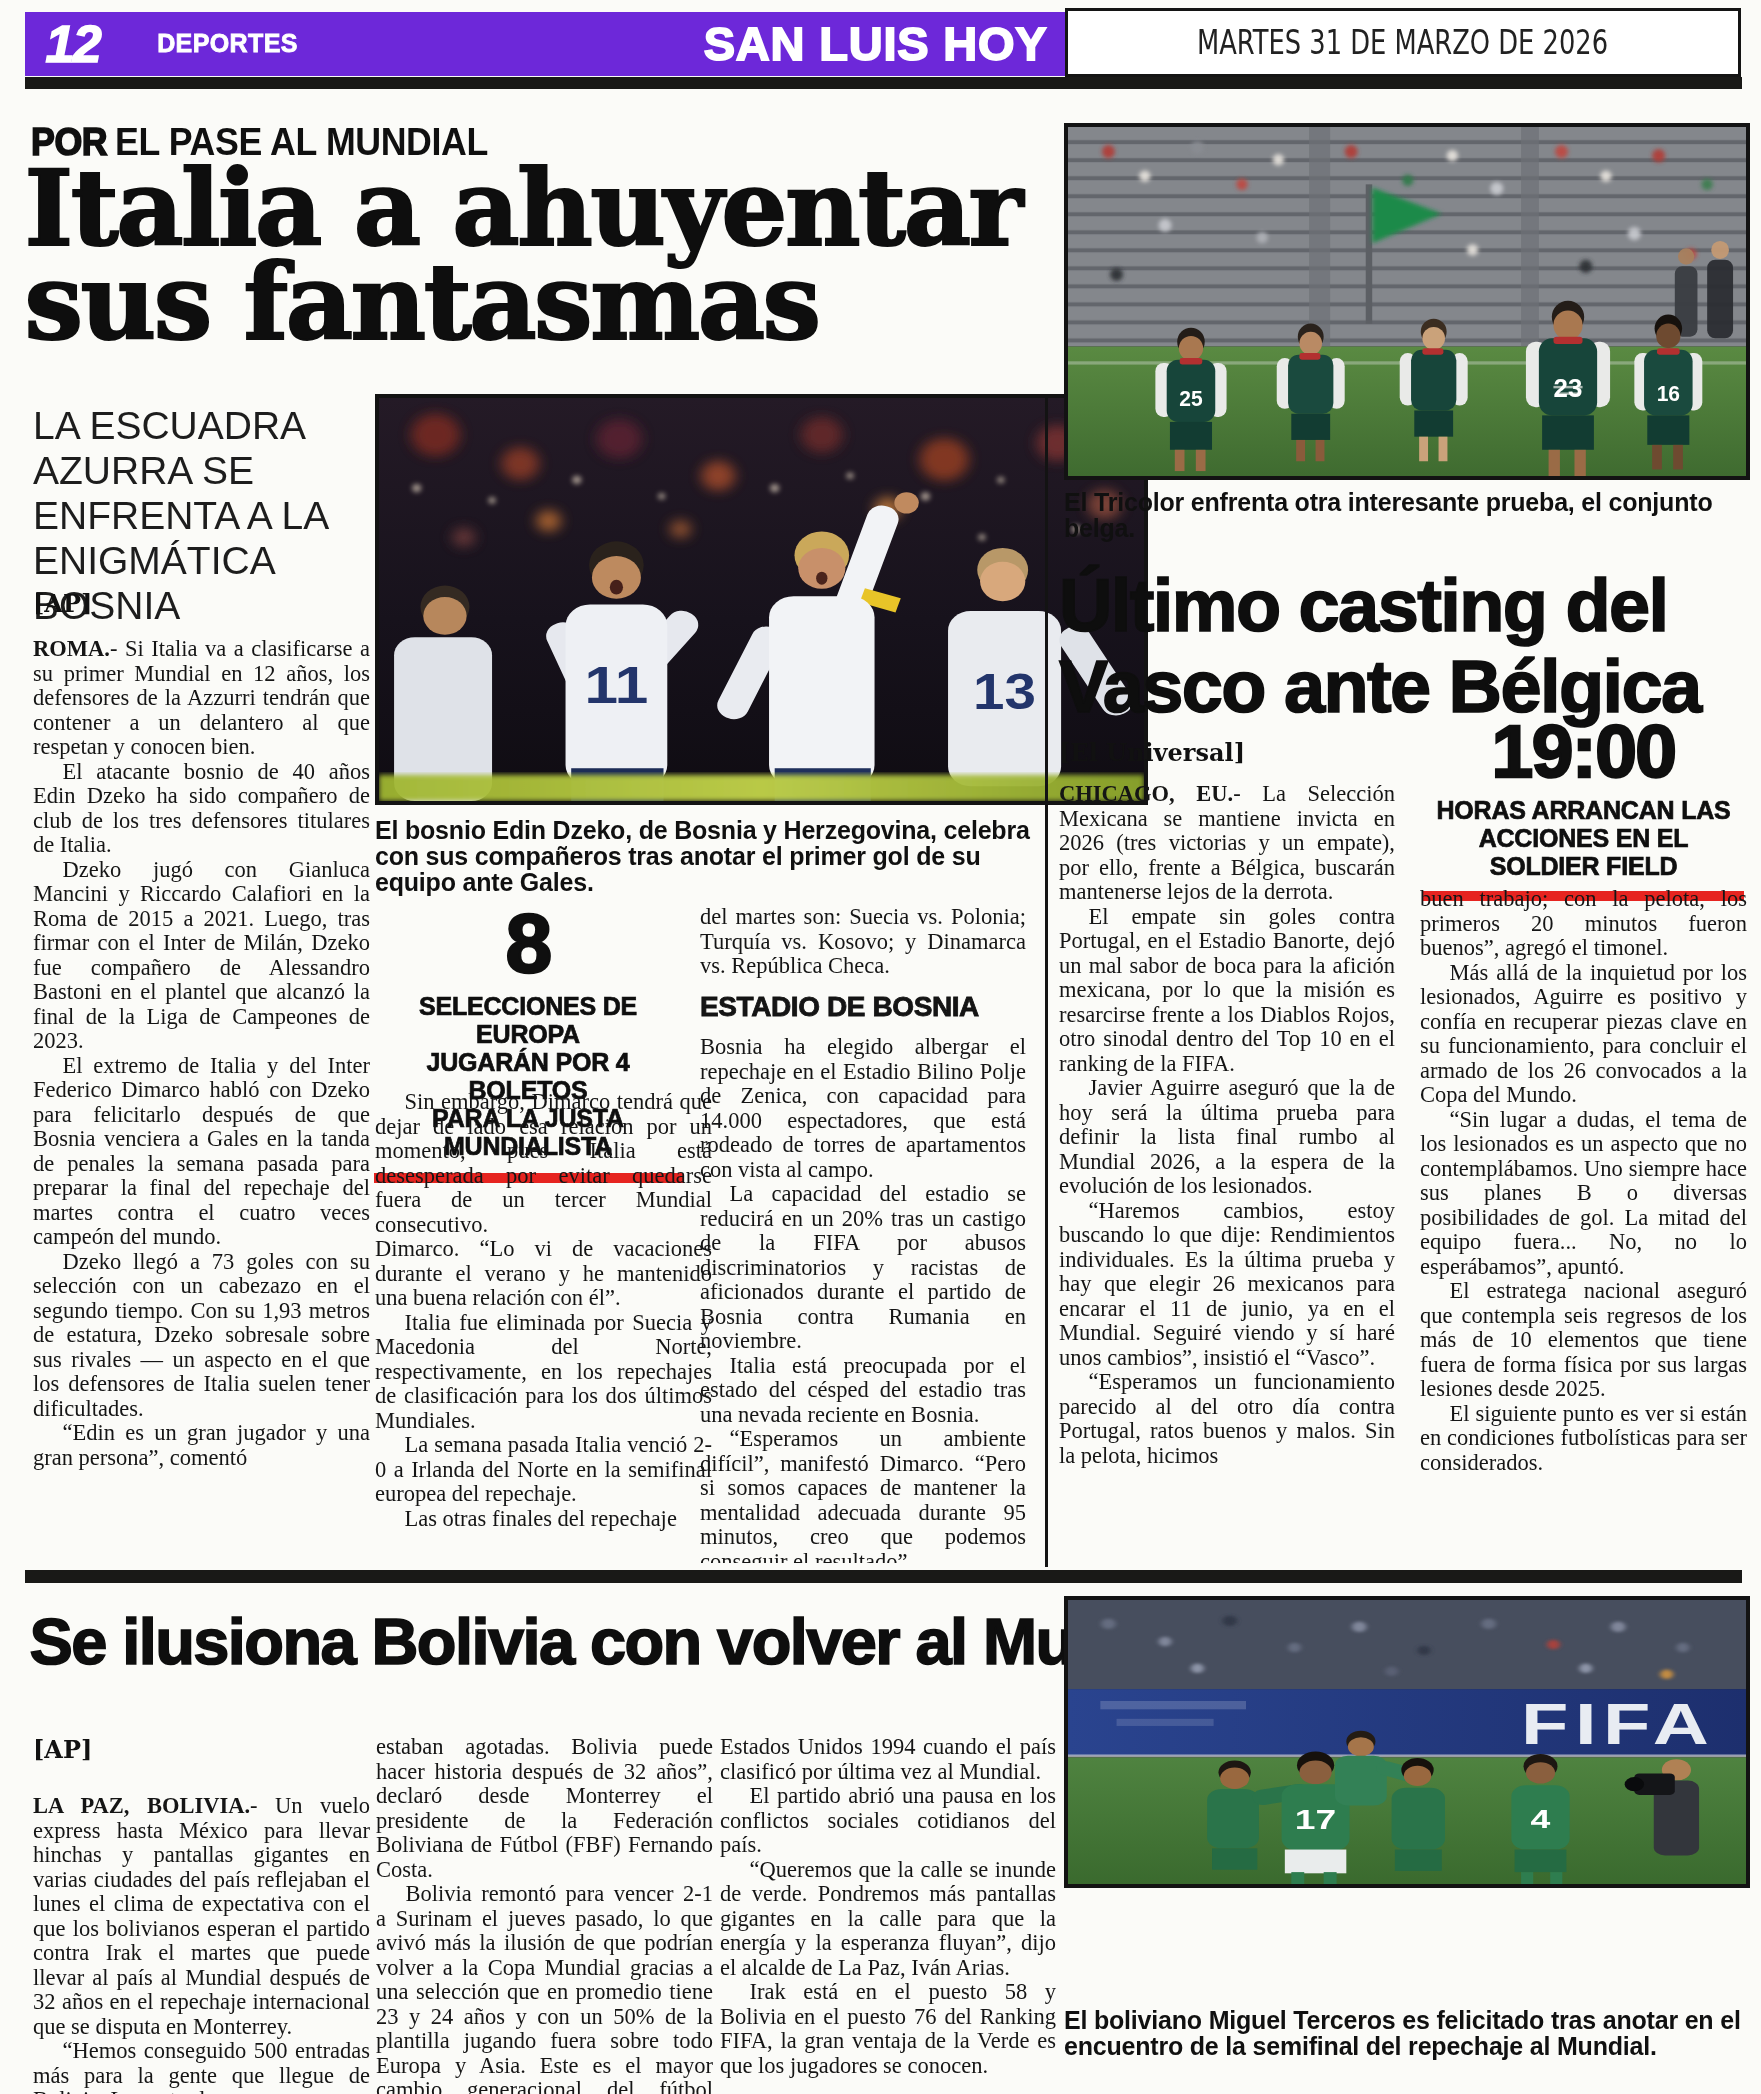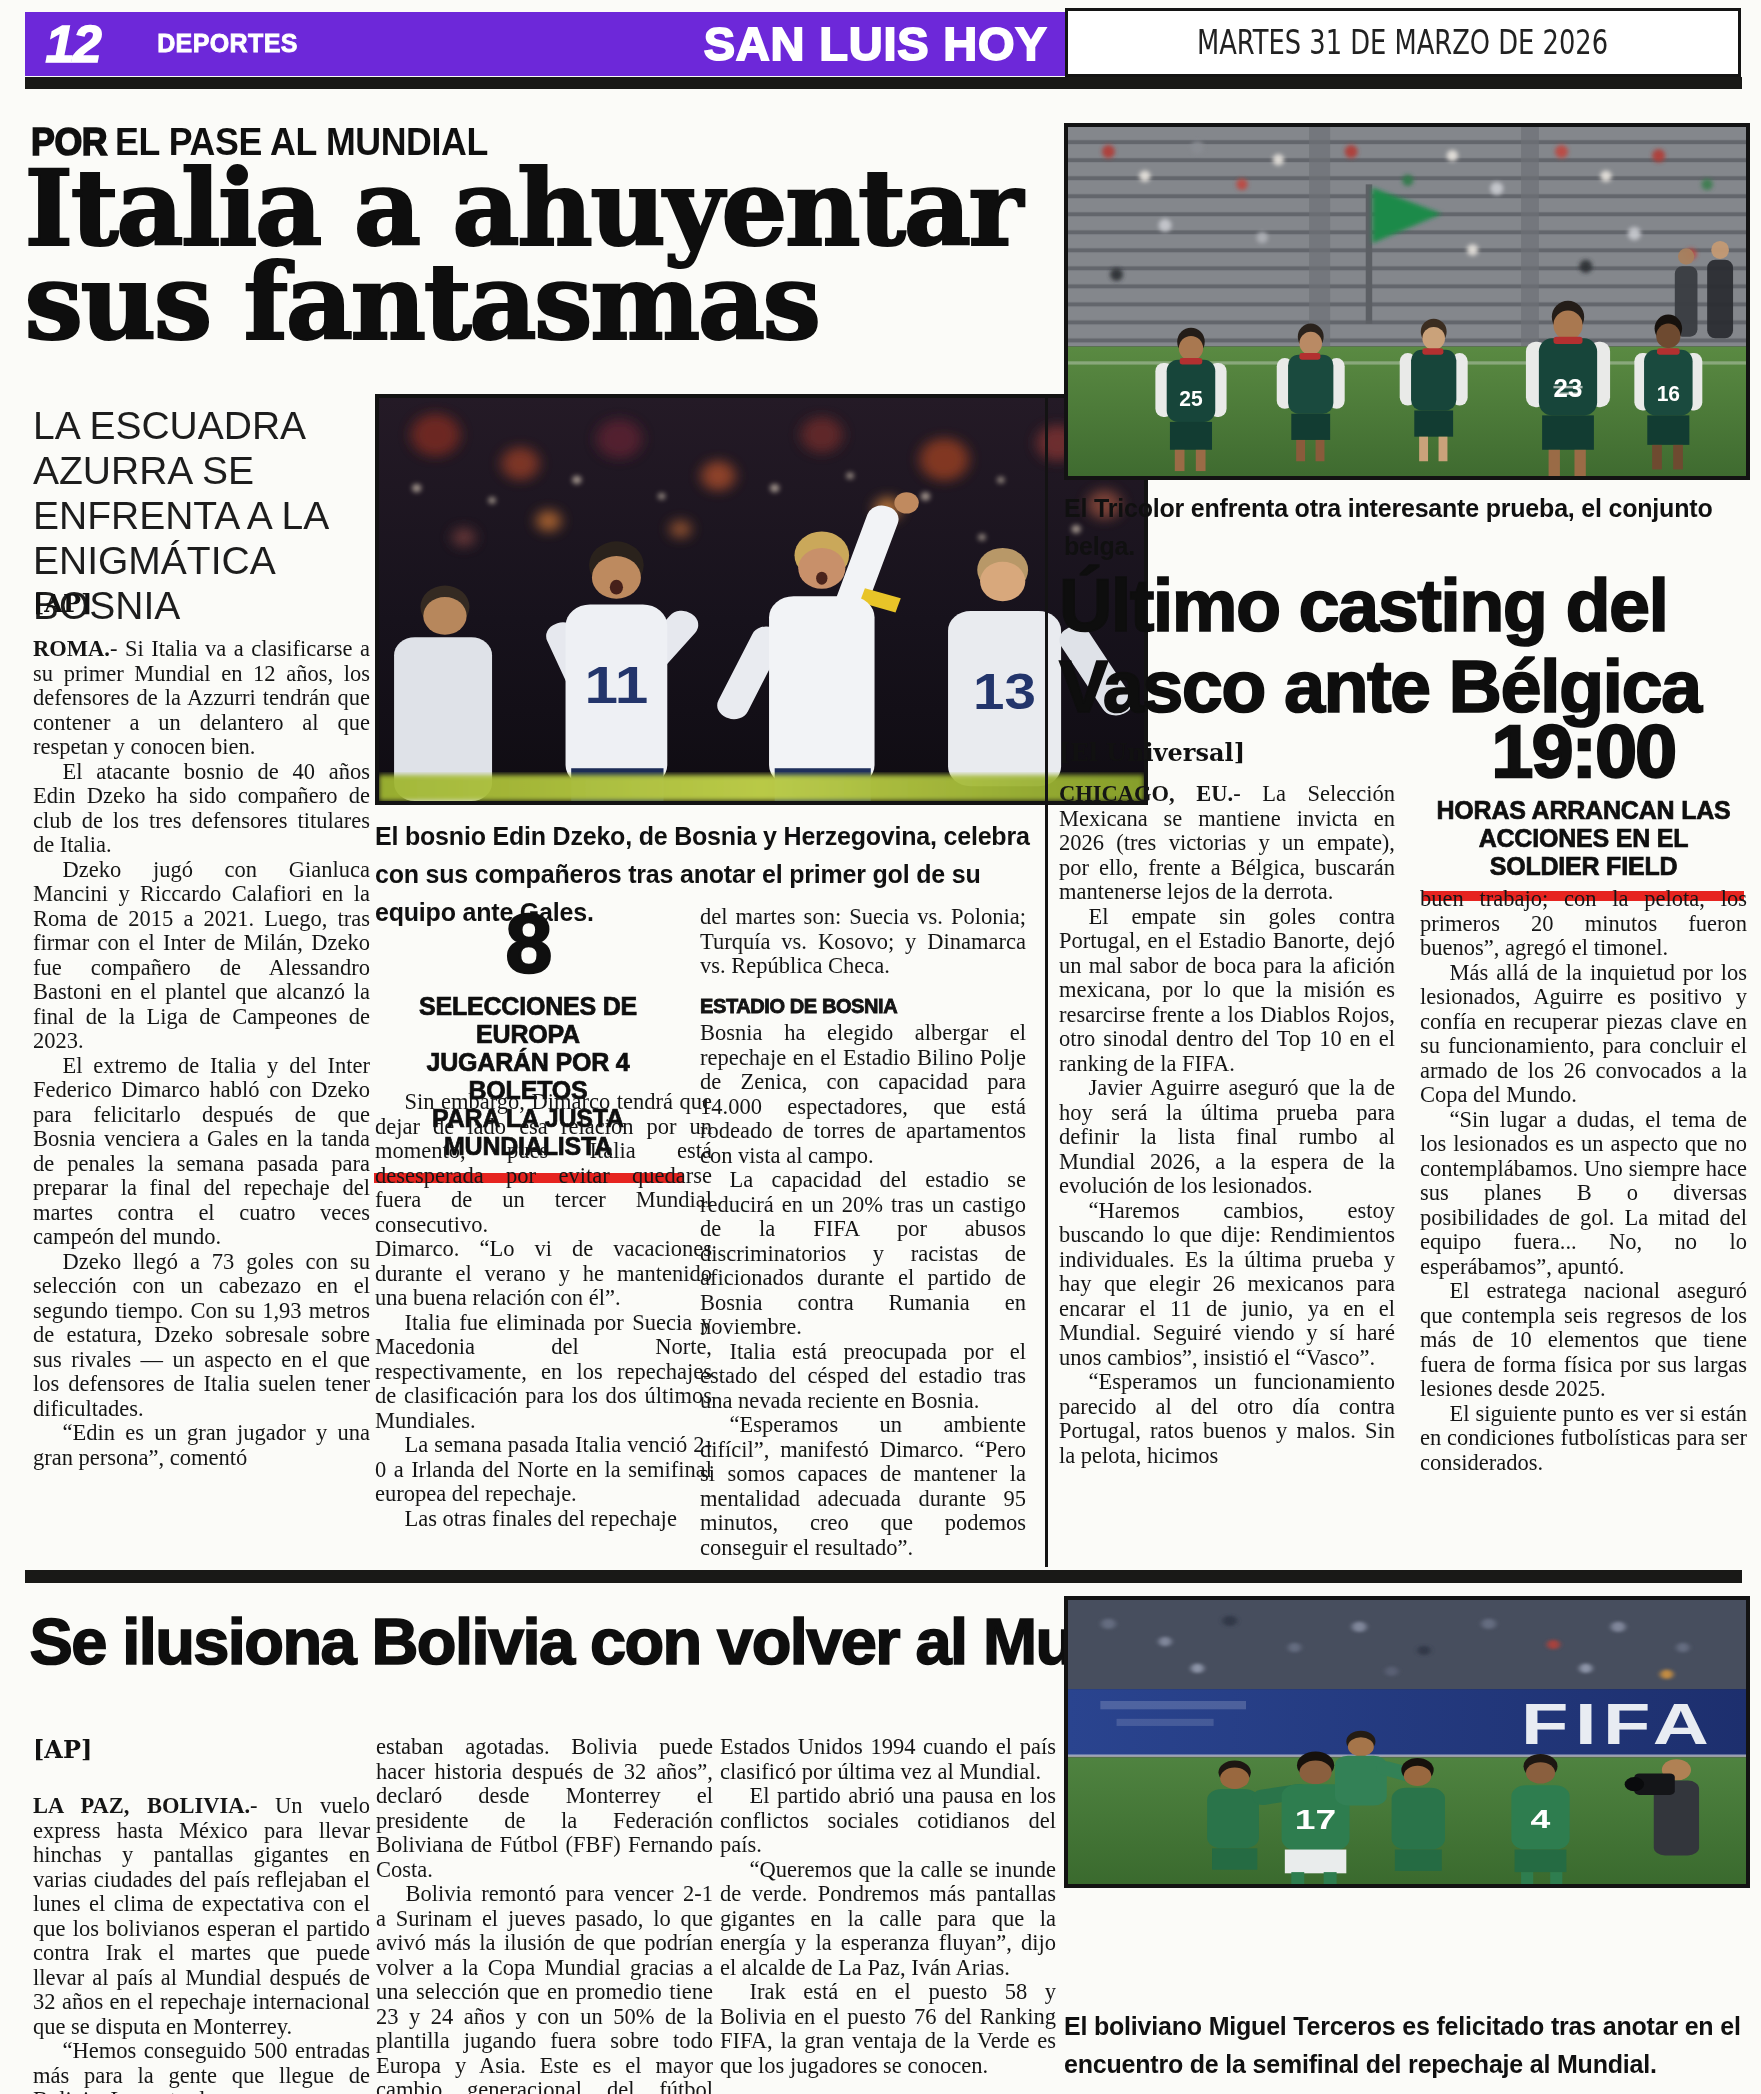--- a/index.html
+++ b/index.html
@@ -32,26 +32,26 @@
         font-weight:400;font-size:39px;line-height:45px;color:#1d1d1d;}
   .byline{position:absolute;text-align:left;font-family:"DejaVu Serif",serif;font-weight:700;
           font-size:24px;color:#111;}
   
   .bodytext{position:absolute;font-size:22.5px;line-height:24.5px;text-align:justify;overflow:hidden;
             color:#151515;}
   .para{margin:0;text-indent:29.5px;}
   .para.cont{text-indent:0;}
   .lead{font-weight:700;}
   .subhead-sans{font-family:"Liberation Sans",sans-serif;font-weight:700;-webkit-text-stroke:0.8px #111;
-            font-size:20px;line-height:29.5px;margin:13px 0 0 0;text-indent:0;letter-spacing:-0.4px;}
+            font-size:28px;line-height:29.5px;margin:13px 0 14px 0;text-indent:0;letter-spacing:-0.4px;}
   
   .photo{position:absolute;border:4.1px solid #131313;box-sizing:border-box;background:#222;}
   .photo svg{display:block;width:100%;height:100%;}
   .caption{position:absolute;font-family:"Liberation Sans",sans-serif;font-weight:700;font-size:25px;
-           line-height:38px;color:#101010;letter-spacing:-0.2px;}
+           line-height:26px;color:#101010;letter-spacing:-0.2px;}
   
   .statblock{position:absolute;text-align:center;font-family:"Liberation Sans",sans-serif;color:#0f0f0f;}
   .stat-number{font-weight:700;-webkit-text-stroke:2.5px #0f0f0f;font-size:84px;line-height:82px;letter-spacing:-1.6px;}
   .stat-line{font-weight:700;-webkit-text-stroke:0.7px #0f0f0f;font-size:25px;line-height:28px;letter-spacing:-0.2px;}
   .redbar{background:#e62420;height:9.8px;}
   .divider-v{position:absolute;background:#131313;}
 </style>
 </head>
 <body>
 

